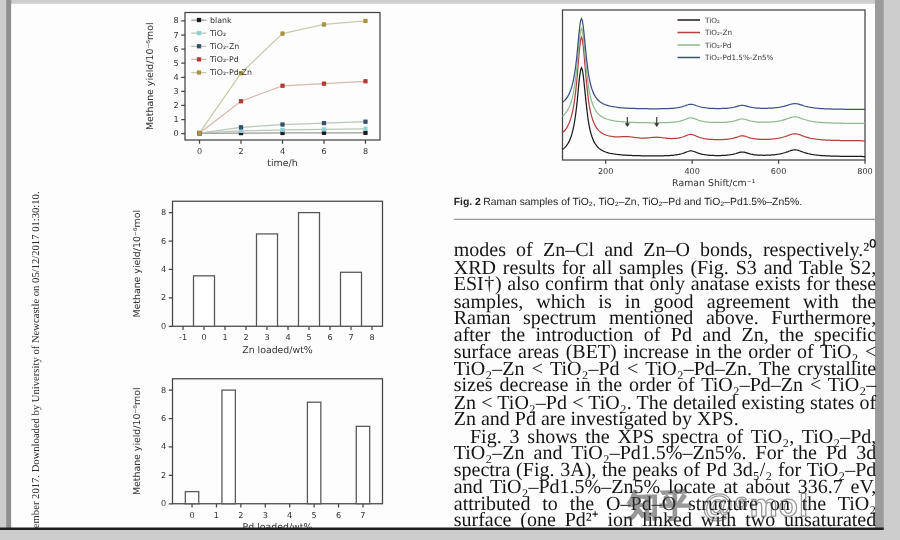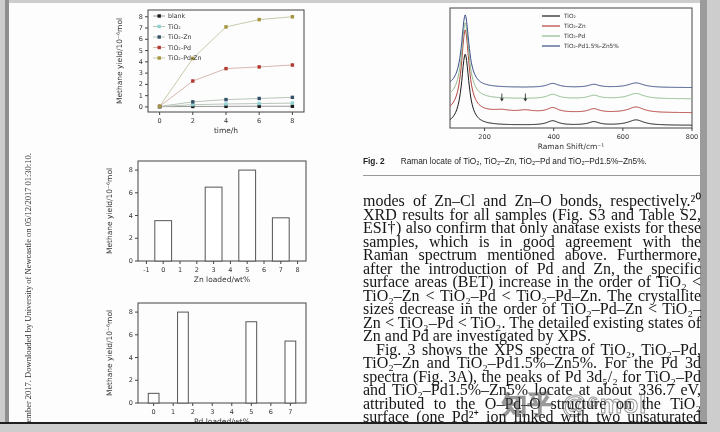--- a/index.html
+++ b/index.html
@@ -14,21 +14,21 @@
        transform-origin:0 0;white-space:nowrap;font-family:"Liberation Serif",serif;
        font-size:8.5px;color:#2a2a2a;z-index:4;}
   .chart{position:absolute;background:transparent;}
   #chart-line{left:96px;top:2px;width:218px;height:144px;}
   #chart-zn{left:96px;top:147px;width:218px;height:144px;}
   #chart-pd{left:96px;top:291px;width:218px;height:141px;}
   #chart-raman{left:428px;top:2px;width:274px;height:150px;text-align:right;}
   .caption{position:absolute;left:363px;top:156px;width:337px;
        font-size:8.3px;color:#222;line-height:1.35;
        border-bottom:1px solid #999;padding-bottom:8px;}
-  .caption b{font-weight:bold;margin-right:16px;}
+  .caption b{font-weight:bold;margin-right:2px;}
   .article{position:absolute;left:363px;top:194px;width:338px;
        font-family:"Liberation Serif",serif;font-size:16px;color:#151515;
        text-align:justify;line-height:13.5px;z-index:1;}
   .article p{margin:0;}
   .article p.indent{text-indent:13px;font-family:Liberation Serif, serif;}
   .watermark{position:absolute;left:502px;top:388px;width:215px;z-index:7;
        font-size:25px;font-weight:bold;letter-spacing:1px;white-space:nowrap;
        color:transparent;-webkit-text-stroke:1px rgba(70,70,70,0.55);
        text-shadow:0 0 0 rgba(255,255,255,0);}
   svg text{font-family:"DejaVu Sans",sans-serif;fill:#333;}
@@ -237,21 +237,21 @@
       <text x="136" y="16" font-size="5.8" text-anchor="start">TiO₂</text>
       <line x1="114" y1="24" x2="132" y2="24" stroke="#b5413c" stroke-width="1.2"></line>
       <text x="136" y="26" font-size="5.8" text-anchor="start">TiO₂-Zn</text>
       <line x1="114" y1="34" x2="132" y2="34" stroke="#8fbb8f" stroke-width="1.2"></line>
       <text x="136" y="36" font-size="5.8" text-anchor="start">TiO₂-Pd</text>
       <line x1="114" y1="44" x2="132" y2="44" stroke="#3c4f87" stroke-width="1.2"></line>
       <text x="136" y="46" font-size="5.8" text-anchor="start">TiO₂-Pd1.5%-Zn5%</text>
     </svg></div>
 
 <div class="caption">
-  <b>Fig. 2</b><span>Raman locate of TiO₂, TiO₂–Zn, TiO₂–Pd and TiO₂–Pd1.5%–Zn5%.</span>
+  <b>Fig. 2</b><span>Raman samples of TiO₂, TiO₂–Zn, TiO₂–Pd and TiO₂–Pd1.5%–Zn5%.</span>
 </div>
 
 <div class="article">
   <p>modes of Zn–Cl and Zn–O bonds, respectively.²⁰ XRD results for all samples (Fig. S3 and Table S2, ESI†) also confirm that only anatase exists for these samples, which is in good agreement with the Raman spectrum mentioned above. Furthermore, after the introduction of Pd and Zn, the specific surface areas (BET) increase in the order of TiO₂ &lt; TiO₂–Zn &lt; TiO₂–Pd &lt; TiO₂–Pd–Zn. The crystallite sizes decrease in the order of TiO₂–Pd–Zn &lt; TiO₂–Zn &lt; TiO₂–Pd &lt; TiO₂. The detailed existing states of Zn and Pd are investigated by XPS.</p>
   <p class="indent">Fig. 3 shows the XPS spectra of TiO₂, TiO₂–Pd, TiO₂–Zn and TiO₂–Pd1.5%–Zn5%. For the Pd 3d spectra (Fig. 3A), the peaks of Pd 3d₅/₂ for TiO₂–Pd and TiO₂–Pd1.5%–Zn5% locate at about 336.7 eV, attributed to the O–Pd–O structure on the TiO₂ surface (one Pd²⁺ ion linked with two unsaturated O²⁻ ions).¹⁹,³² For XPS Cl 2p spectra (Fig. 3B), the peak observed at about 198.1 eV for TiO₂ and TiO₂–Pd is ascribed to Cl 2p</p>
 </div>
 
 <div class="bottom-line"></div>
 <div class="bottom-gray"></div>
 

